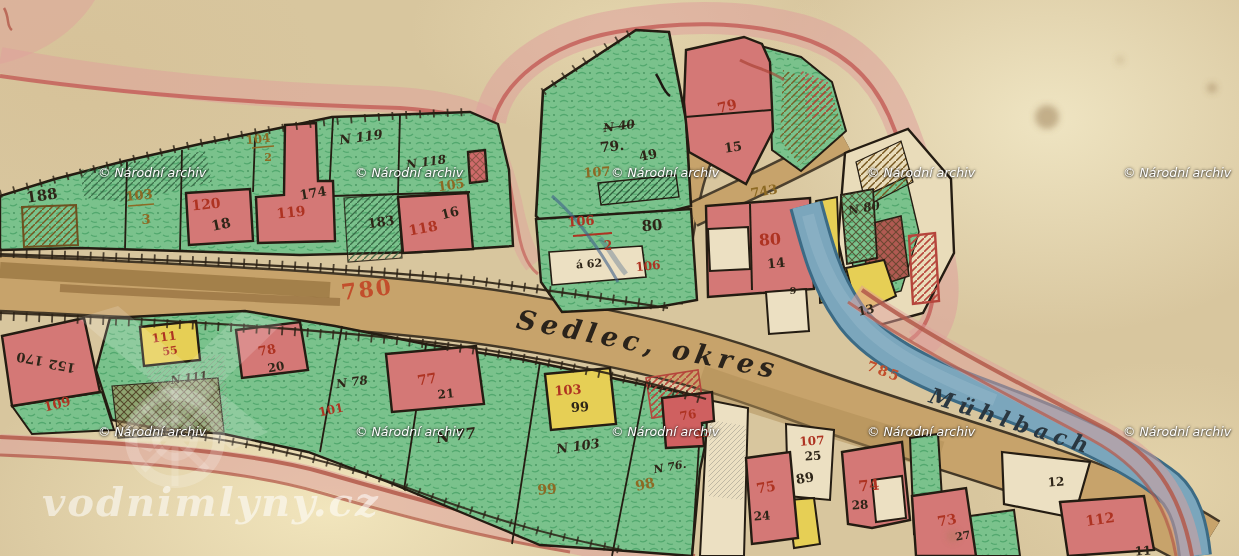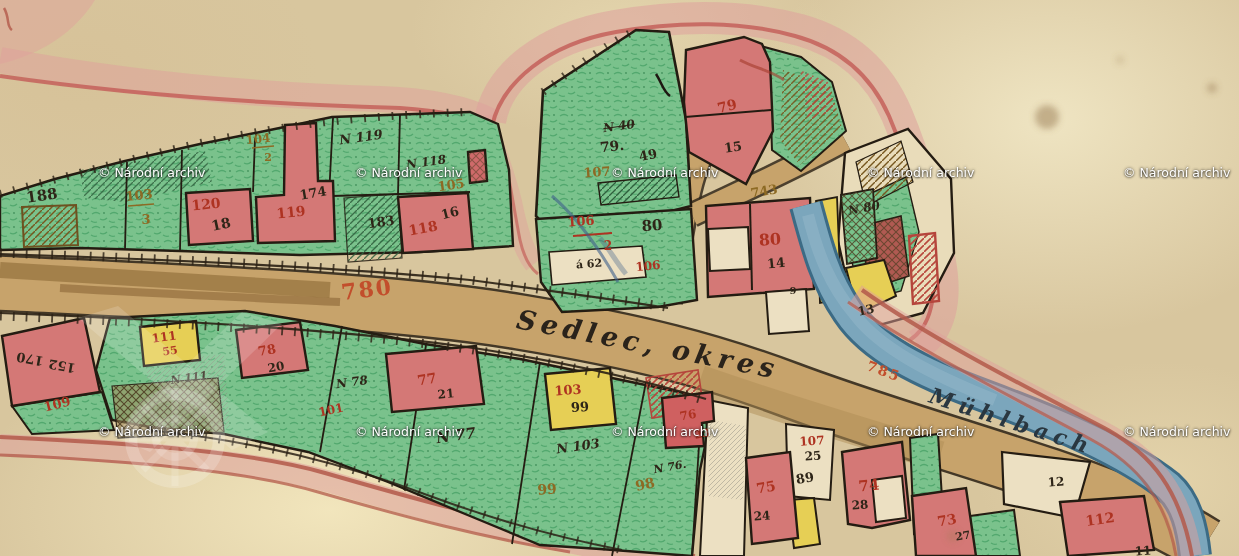--- a/index.html
+++ b/index.html
@@ -19,21 +19,21 @@
   .map-label{position:absolute;font-family:"DejaVu Serif",serif;font-weight:700;white-space:nowrap;line-height:1;}
   .lbl-black{color:#2e2518;}
   .lbl-red{color:#ae3322;}
   .lbl-brown{color:#8d6a24;}
   .lbl-orange{color:#c24e2c;letter-spacing:2px;}
   .lbl-script{font-style:italic;font-weight:600;color:#2e2518;}
   .lbl-strike{text-decoration:line-through;}
   .lbl-script-blue{font-style:italic;color:#2a3740;letter-spacing:6px;font-weight:600;}
   .lbl-script-lg{font-style:italic;color:#2a231b;letter-spacing:5px;font-weight:700;}
   .wm{position:absolute;color:#fff;font-family:"DejaVu Sans",sans-serif;font-size:12.5px;
-      text-shadow:0 0 3px rgba(0,0,0,.9),0 1px 2px rgba(0,0,0,.55);white-space:nowrap;}
+      text-shadow:0 0 3px rgba(0,0,0,.9),0 1px 2px rgba(0,0,0,.55);white-space:nowrap;font-style:italic;}
   .wm-site{position:absolute;color:rgba(255,255,255,.55);font-family:"DejaVu Serif",serif;
       font-style:italic;font-weight:700;font-size:40px;letter-spacing:2px;white-space:nowrap;}
 </style>
 </head>
 <body>
 
 <div id="stage">
 
 <svg id="map-svg" width="1239" height="556" viewBox="0 0 1239 556">
   <defs>
@@ -285,15 +285,16 @@
       <div class="wm" style="left: 98px; top: 165px;">© Národní archiv</div>
       <div class="wm" style="left: 355px; top: 165px;">© Národní archiv</div>
       <div class="wm" style="left: 611px; top: 165px;">© Národní archiv</div>
       <div class="wm" style="left: 867px; top: 165px;">© Národní archiv</div>
       <div class="wm" style="left: 1123px; top: 165px;">© Národní archiv</div>
       <div class="wm" style="left: 98px; top: 424px;">© Národní archiv</div>
       <div class="wm" style="left: 355px; top: 424px;">© Národní archiv</div>
       <div class="wm" style="left: 611px; top: 424px;">© Národní archiv</div>
       <div class="wm" style="left: 867px; top: 424px;">© Národní archiv</div>
       <div class="wm" style="left: 1123px; top: 424px;">© Národní archiv</div>
+      <div class="wm-site" style="left: 42px; top: 478px;">vodnimlyny.cz</div>
     </div>
 
 </div>
 
 </body></html>

